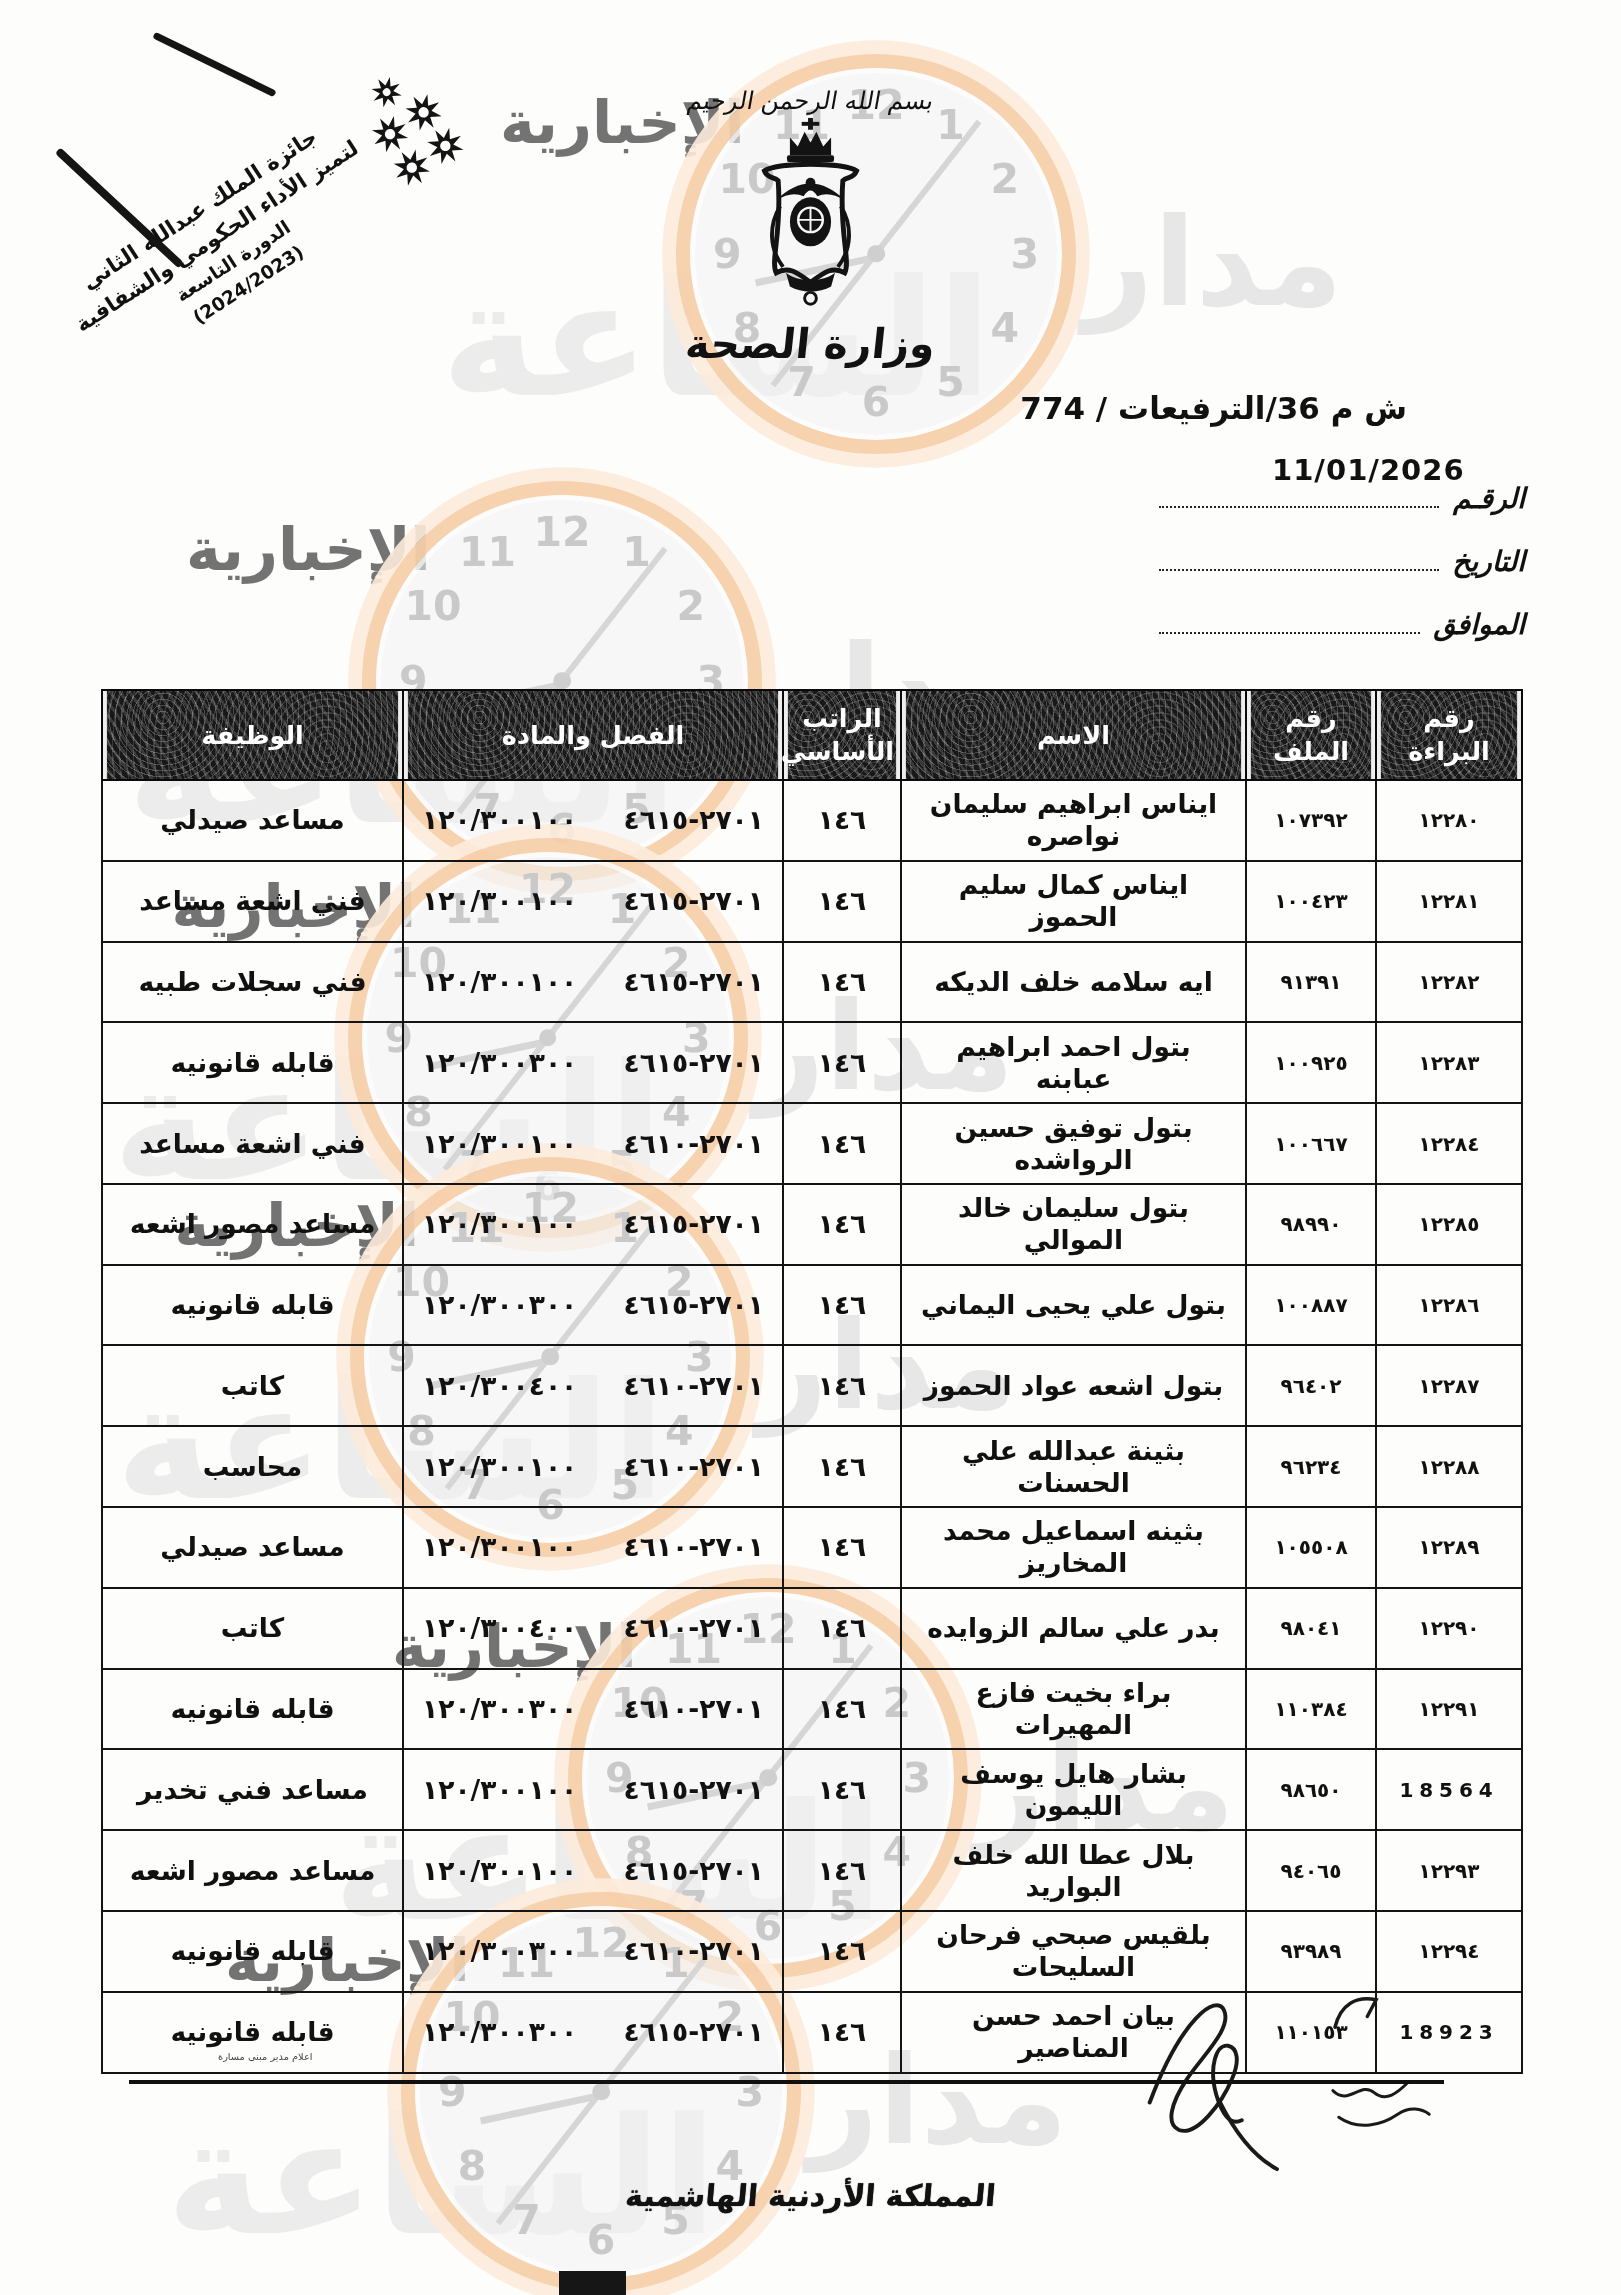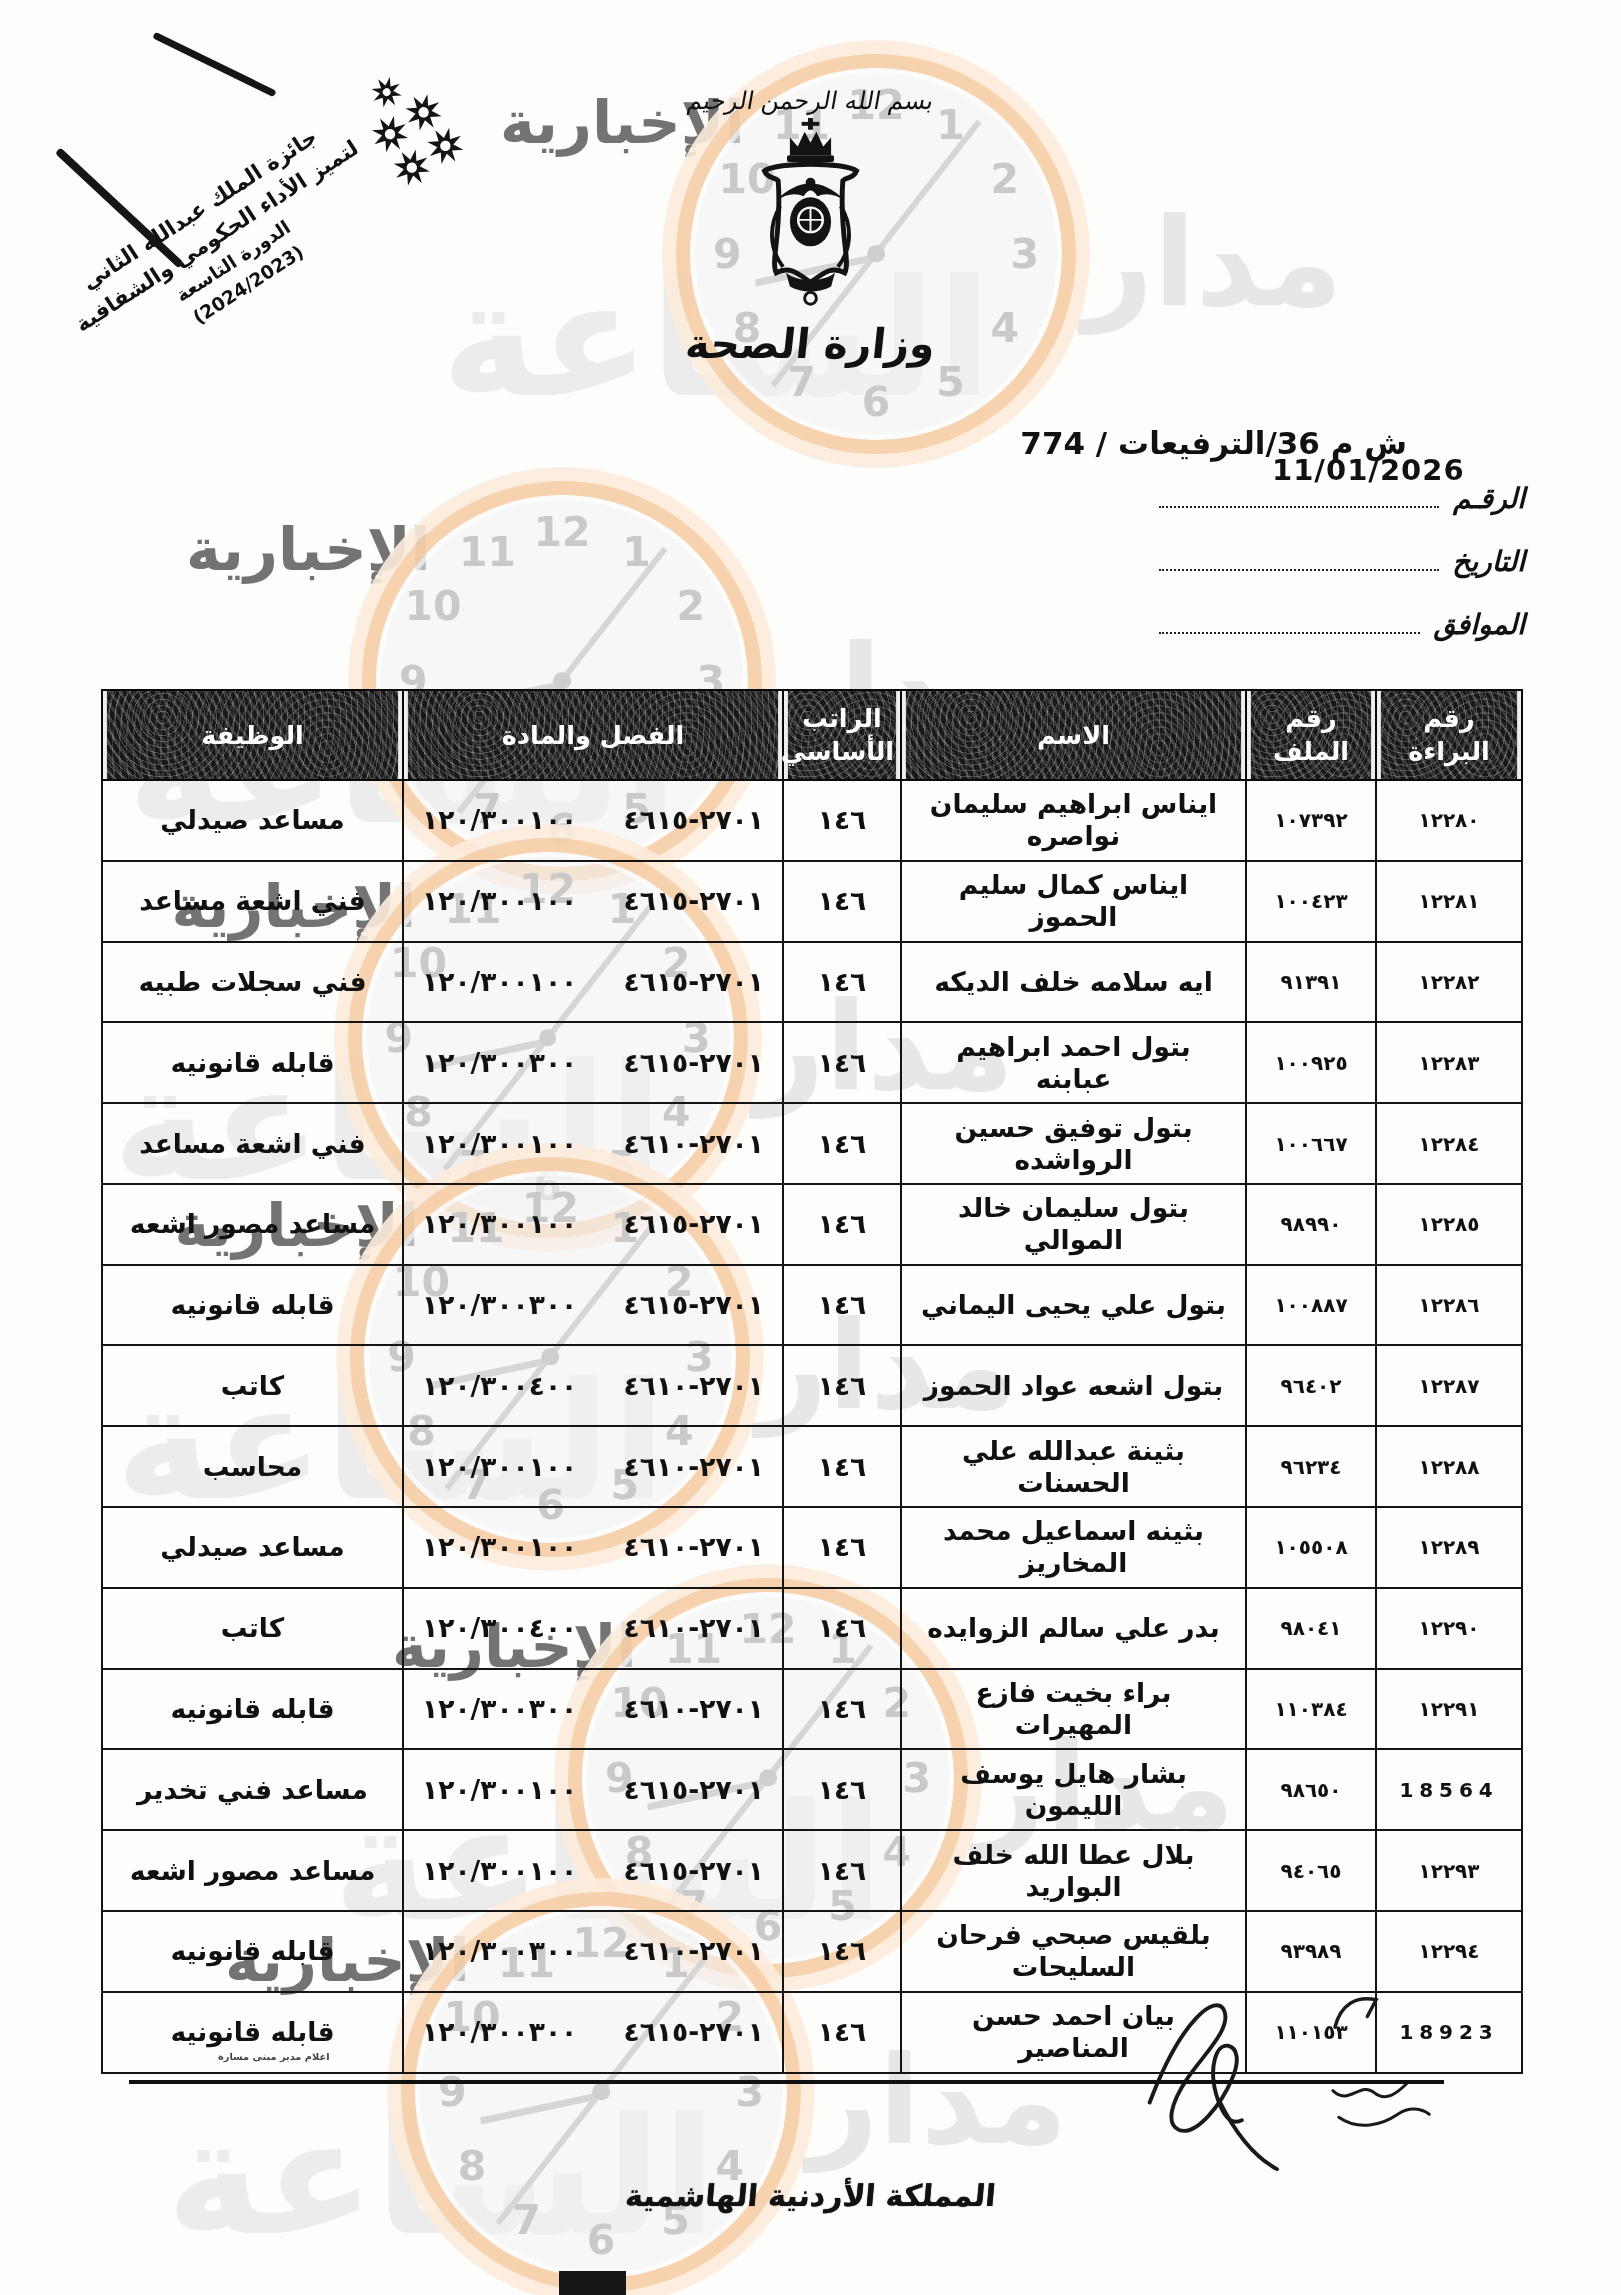--- a/index.html
+++ b/index.html
@@ -47,21 +47,21 @@
   .streak{position:absolute;background:#151515;border-radius:3.9px;z-index:2;}
   .streak-1{left:147px;top:61px;width:135px;height:6.9px;transform:rotate(26deg);}
   .streak-2{left:35px;top:204px;width:169px;height:7.8px;transform:rotate(43deg);}
   
   .bismillah{position:absolute;left:639px;top:86px;width:343px;text-align:center;
     font-size:24.5px;transform:skewX(-10deg);z-index:2;}
   .emblem{position:absolute;left:737px;top:116px;width:147px;height:196px;z-index:2;}
   .ministry{position:absolute;left:639px;top:320px;width:343px;text-align:center;
     font-size:41px;font-weight:bold;transform:skewX(-6deg);letter-spacing:1px;z-index:2;}
   
-  .ref-code{position:absolute;top:390px;right:214px;font-size:31px;font-weight:bold;z-index:2;margin-top:35px;}
+  .ref-code{position:absolute;top:390px;right:214px;font-size:31px;font-weight:bold;z-index:2;}
   .ref-date{position:absolute;top:453px;left:1272px;font-size:29px;font-weight:bold;
     letter-spacing:1px;z-index:2;direction:ltr;}
   .ref-field{position:absolute;right:96px;width:372px;display:flex;align-items:flex-end;z-index:2;font-style:italic;}
   .ref-f1{top:482px;}  .ref-f2{top:545px;}  .ref-f3{top:608px;text-align:center;}
   .ref-label{font-size:28px;font-weight:bold;white-space:nowrap;}
   .ref-leader{flex:1;border-bottom:2.9px dotted #222;margin:0 13.7px 6.9px 5.9px;height:1px;}
   
   .doc-table{position:absolute;top:689px;right:98px;width:1420px;border-collapse:collapse;
     direction:rtl;z-index:2;background:transparent;table-layout:fixed;}
   .doc-table th{
@@ -81,21 +81,21 @@
   }
   .doc-table td.c0,.doc-table td.c1{letter-spacing:5.9px;font-size:20px;}
   .doc-table td.c2{line-height:32px;letter-spacing:2px;padding:3.9px 14.7px;}
   .doc-table td.c3{letter-spacing:2.9px;}
   .doc-table td.c4{word-spacing:37px;letter-spacing:1px;white-space:nowrap;}
   .doc-table td.c5{letter-spacing:2px;}
   
   .sig-main{position:absolute;left:1122px;top:1985px;z-index:2;}
   .sig-mark{position:absolute;left:1323px;top:1990px;z-index:2;}
   .sig-tail{position:absolute;left:1325px;top:2063px;z-index:2;}
-  .f-note{position:absolute;left:218px;top:2051px;font-size:9.8px;color:#444;z-index:2;font-weight:bold;}
+  .f-note{position:absolute;left:218px;top:2051px;font-size:9.8px;color:#444;z-index:2;}
   .f-line{position:absolute;left:129px;top:2080px;width:1315px;height:3.9px;background:#101010;z-index:2;}
   .kingdom{position:absolute;top:2178px;left:0;width:100%;text-align:center;font-size:30px;
     font-weight:bold;transform:skewX(-5deg);text-shadow:0 0 1px #111;z-index:2;}
   .contact{position:absolute;top:2225px;left:0;width:100%;text-align:center;font-size:23.5px;
     direction:rtl;z-index:2;}
   .artifact{position:absolute;left:559px;top:2271px;width:67px;height:24.5px;background:#161616;z-index:2;}
 </style>
 </head>
 <body>
 

